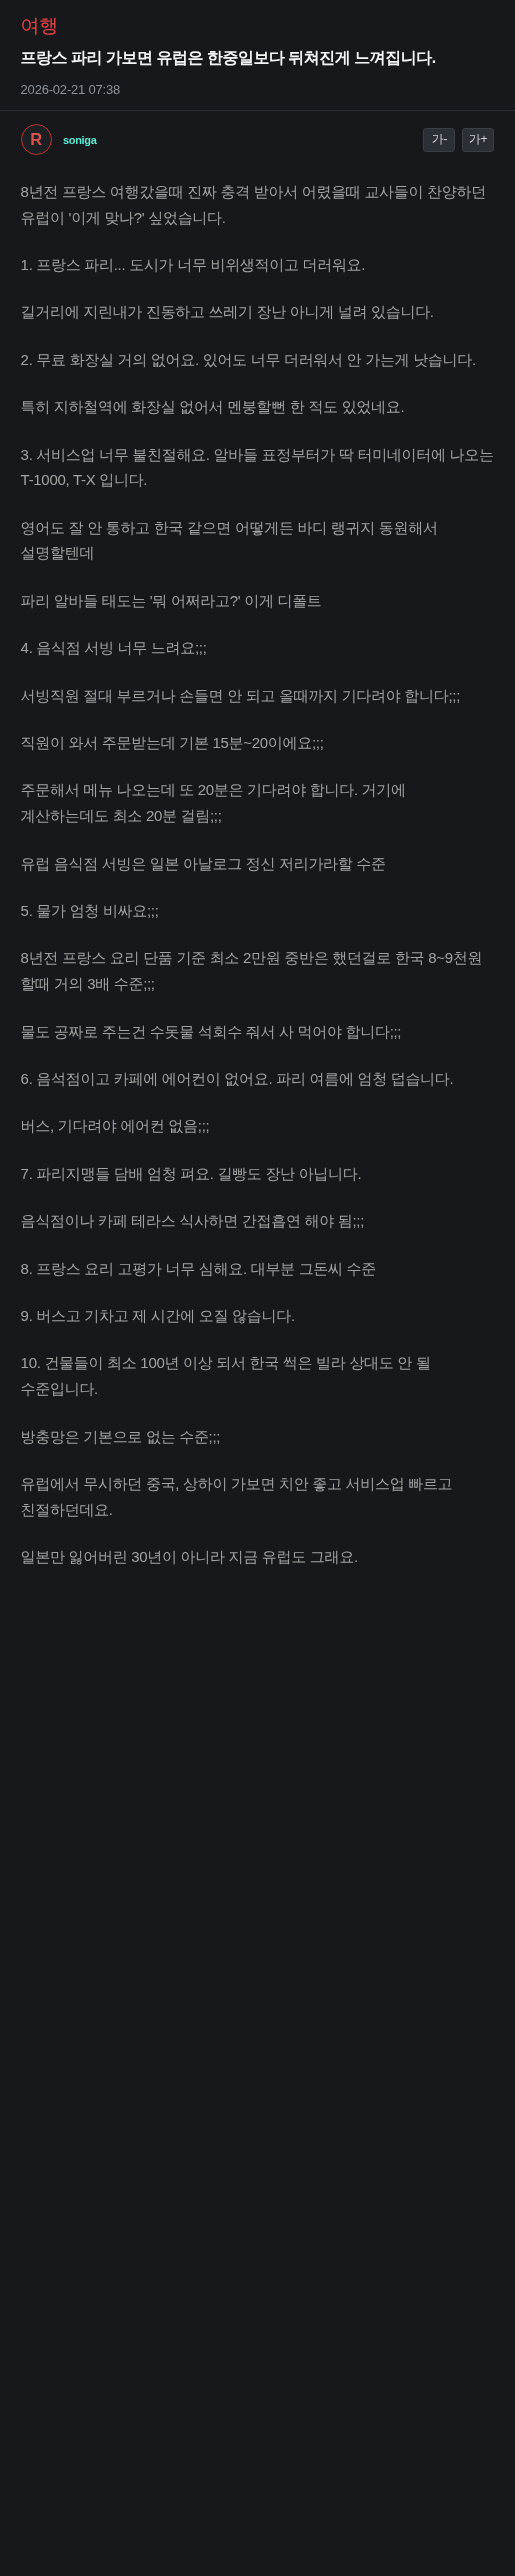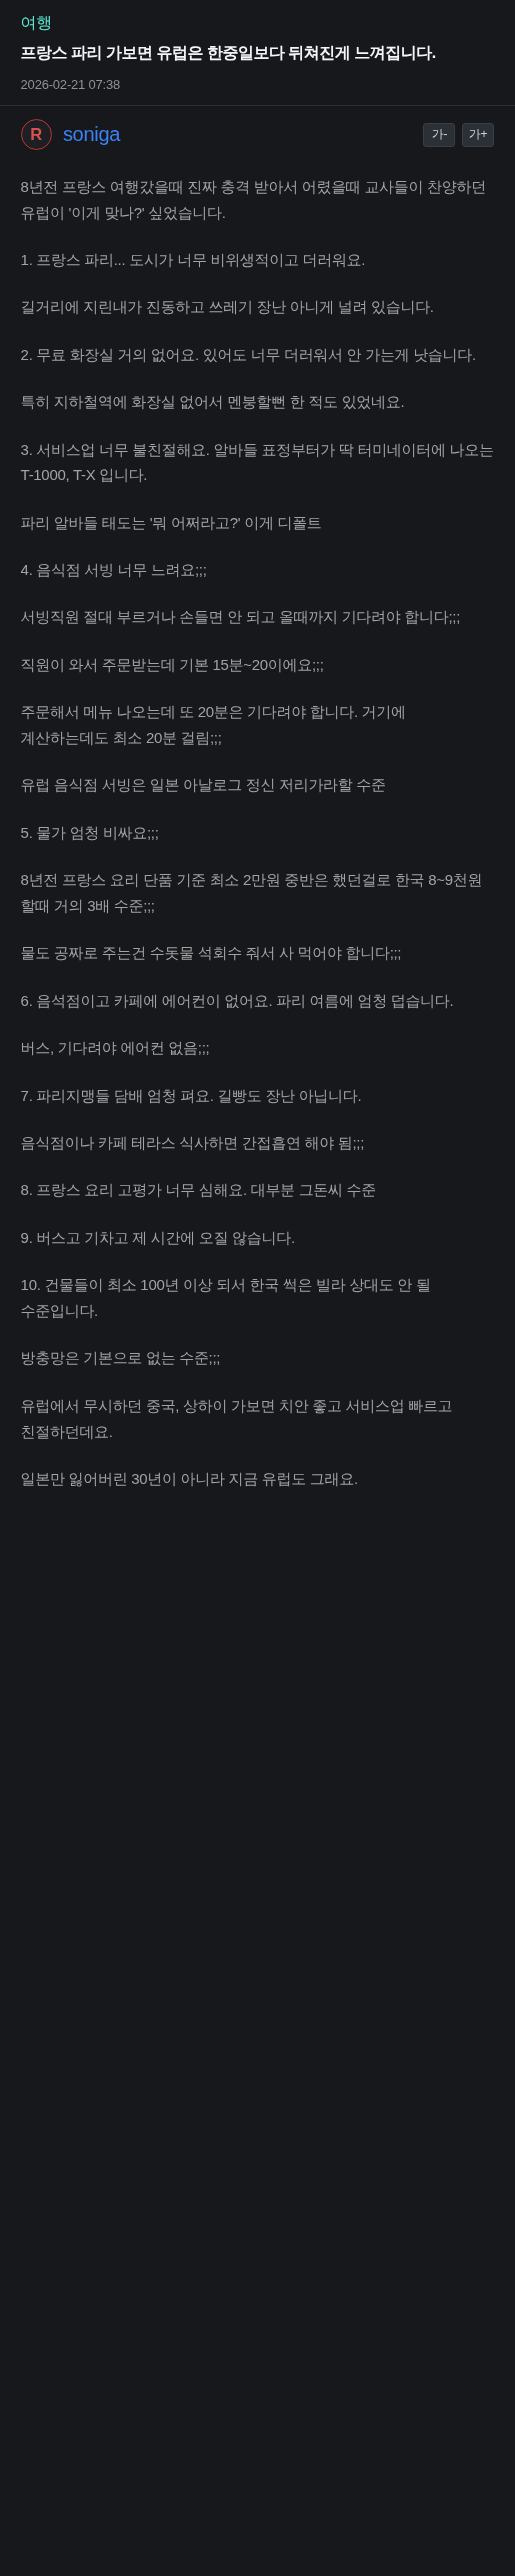--- a/index.html
+++ b/index.html
@@ -20,22 +20,22 @@
     background: #16181c;
     display: flex;
     flex-direction: column;
   }
 
   
   .cat-bar {
     padding: 13.4px 20.6px 5.2px 20.6px;
   }
   .cat-label {
-    font-size: 16px;
-    color: #5eead4;
+    font-size: 19px;
+    color: #ef4444;
     letter-spacing: -0.3px;
   }
 
   
   .title-wrap {
     padding: 2.1px 20.6px 12.4px 20.6px;
   }
   .post-title {
     font-size: 16px;
     line-height: 1.42;
@@ -75,23 +75,23 @@
     color: #d8534e;
     display: flex;
     align-items: center;
     justify-content: center;
     font-size: 16.5px;
     font-weight: bold;
     flex: 0 0 auto;
     background: #1c1f24;
   }
   .author-name {
-    font-size: 20px;
-    font-weight: normal;
-    color: #3b82f6;
+    font-size: 11px;
+    font-weight: bold;
+    color: #5eead4;
     margin-left: 11.3px;
     letter-spacing: -0.3px;
   }
   .spacer { flex: 1 1 auto; }
 
   .font-ctrls {
     display: flex;
     gap: 6.2px;
     align-items: center;
   }
@@ -167,20 +167,21 @@
   </div>
 
 
   <div class="post-body">
     <p class="para">8년전 프랑스 여행갔을때 진짜 충격 받아서 어렸을때 교사들이 찬양하던 유럽이 '이게 맞나?' 싶었습니다.</p>
     <p class="para">1. 프랑스 파리... 도시가 너무 비위생적이고 더러워요.</p>
     <p class="para">길거리에 지린내가 진동하고 쓰레기 장난 아니게 널려 있습니다.</p>
     <p class="para">2. 무료 화장실 거의 없어요. 있어도 너무 더러워서 안 가는게 낫습니다.</p>
     <p class="para">특히 지하철역에 화장실 없어서 멘붕할뻔 한 적도 있었네요.</p>
     <p class="para">3. 서비스업 너무 불친절해요. 알바들 표정부터가 딱 터미네이터에 나오는 T-1000, T-X 입니다.</p>
+    <p class="para">영어도 잘 안 통하고 한국 같으면 어떻게든 바디 랭귀지 동원해서 설명할텐데</p>
     <p class="para">파리 알바들 태도는 '뭐 어쩌라고?' 이게 디폴트</p>
     <p class="para">4. 음식점 서빙 너무 느려요;;;</p>
     <p class="para">서빙직원 절대 부르거나 손들면 안 되고 올때까지 기다려야 합니다;;;</p>
     <p class="para">직원이 와서 주문받는데 기본 15분~20이에요;;;</p>
     <p class="para">주문해서 메뉴 나오는데 또 20분은 기다려야 합니다. 거기에 계산하는데도 최소 20분 걸림;;;</p>
     <p class="para">유럽 음식점 서빙은 일본 아날로그 정신 저리가라할 수준</p>
     <p class="para">5. 물가 엄청 비싸요;;;</p>
     <p class="para">8년전 프랑스 요리 단품 기준 최소 2만원 중반은 했던걸로 한국 8~9천원 할때 거의 3배 수준;;;</p>
     <p class="para">물도 공짜로 주는건 수돗물 석회수 줘서 사 먹어야 합니다;;;</p>
     <p class="para">6. 음석점이고 카페에 에어컨이 없어요. 파리 여름에 엄청 덥습니다.</p>

